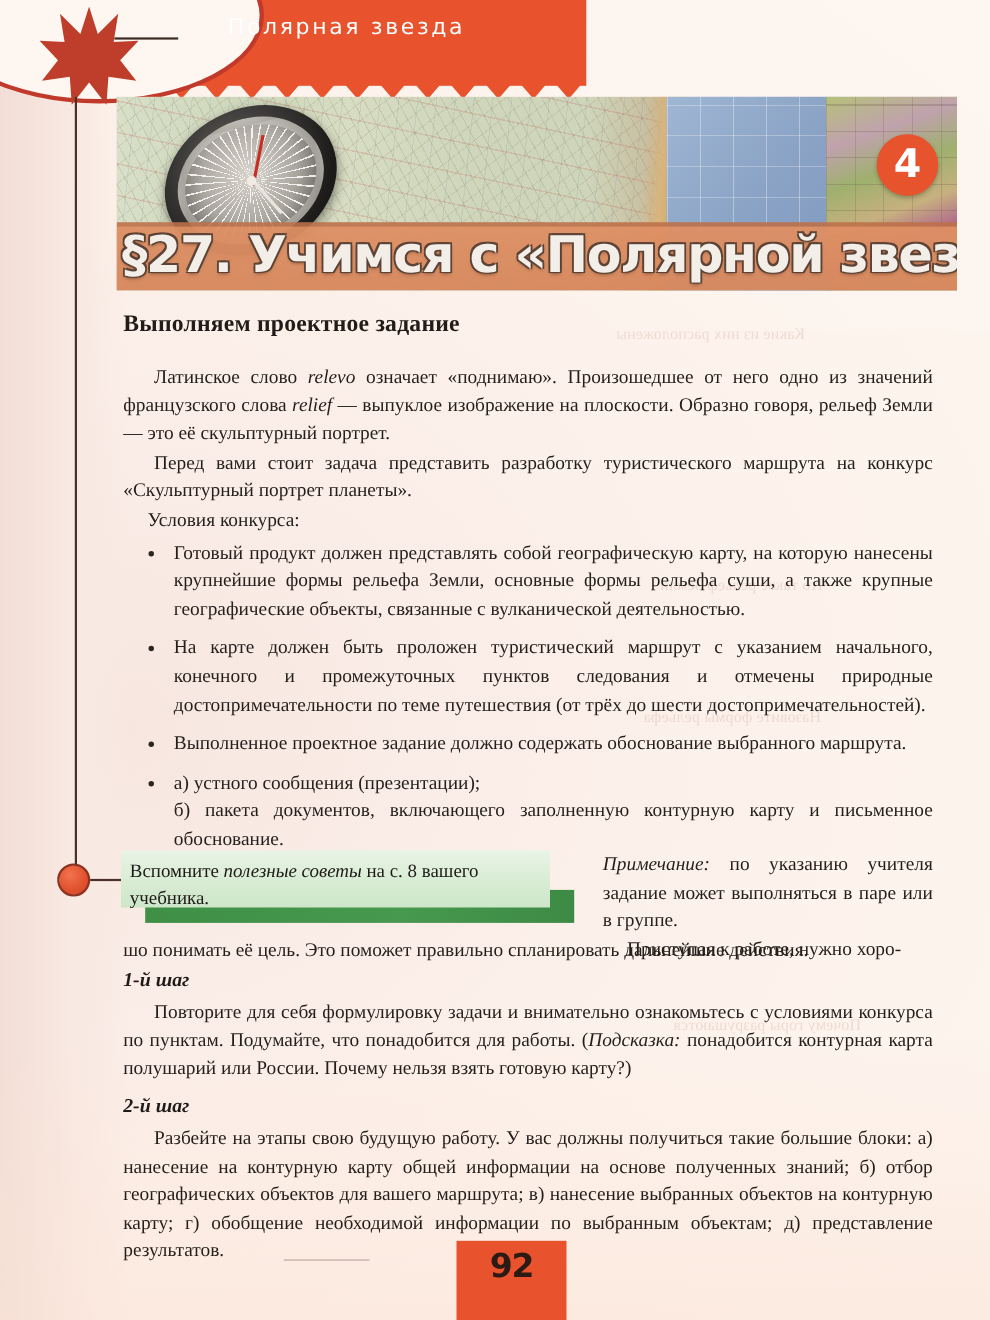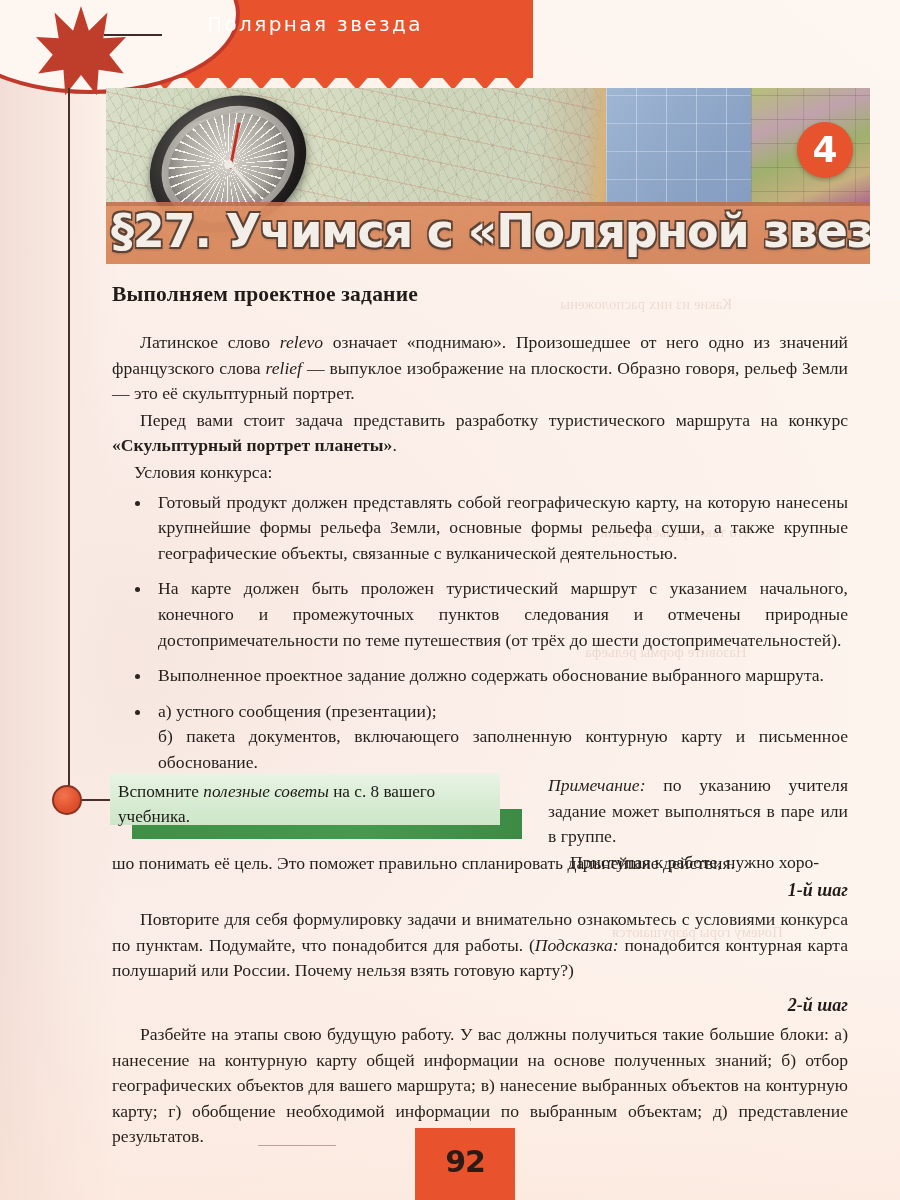--- a/index.html
+++ b/index.html
@@ -276,21 +276,21 @@
   p.body {
     margin: 0 0 1px 0;
     font-size: 17.6px;
     line-height: 25.6px;
     text-align: justify;
     text-indent: 28px;
     hyphens: manual;
     color: #241f1b;
   }
   .ital { font-style: italic; }
-  .bold { font-weight: bold; }
+  .bold { font-weight: normal; }
   .cond-head {
     font-size: 17.6px;
     line-height: 25.6px;
     text-indent: 22px;
     margin: 1px 0 4px 0;
   }
 
   ul.conditions {
     list-style: none;
     margin: 0;
@@ -361,39 +361,39 @@
     position: absolute;
     left: 112px; top: 851px;
     width: 736px;
     font-size: 17.6px;
     line-height: 25.6px;
     text-align: justify;
     color: #241f1b;
   }
 
   .step-head {
-    text-align: right;
+    text-align: left;
     font-style: italic;
     font-weight: bold;
     font-size: 18px;
     margin: 0 0 6px 0;
     color: #201b18;
   }
   .step-block { position: absolute; left: 112px; width: 736px; }
   #step1 { top: 880px; }
   #step2 { top: 995px; }
 
   
   .folio {
     position: absolute;
     left: 415px; top: 1128px;
     width: 100px; height: 72px;
     background: #e8532e;
     display: flex; align-items: flex-start; justify-content: center;
-    padding-top: 16px;
+    padding-top: 6px;
     box-sizing: border-box;
   }
   .folio span {
     font-family: "DejaVu Sans", "Liberation Sans", sans-serif;
     font-size: 30px;
     font-weight: bold;
     color: #2c1b14;
     letter-spacing: -1px;
   }
   .folio-rule {

